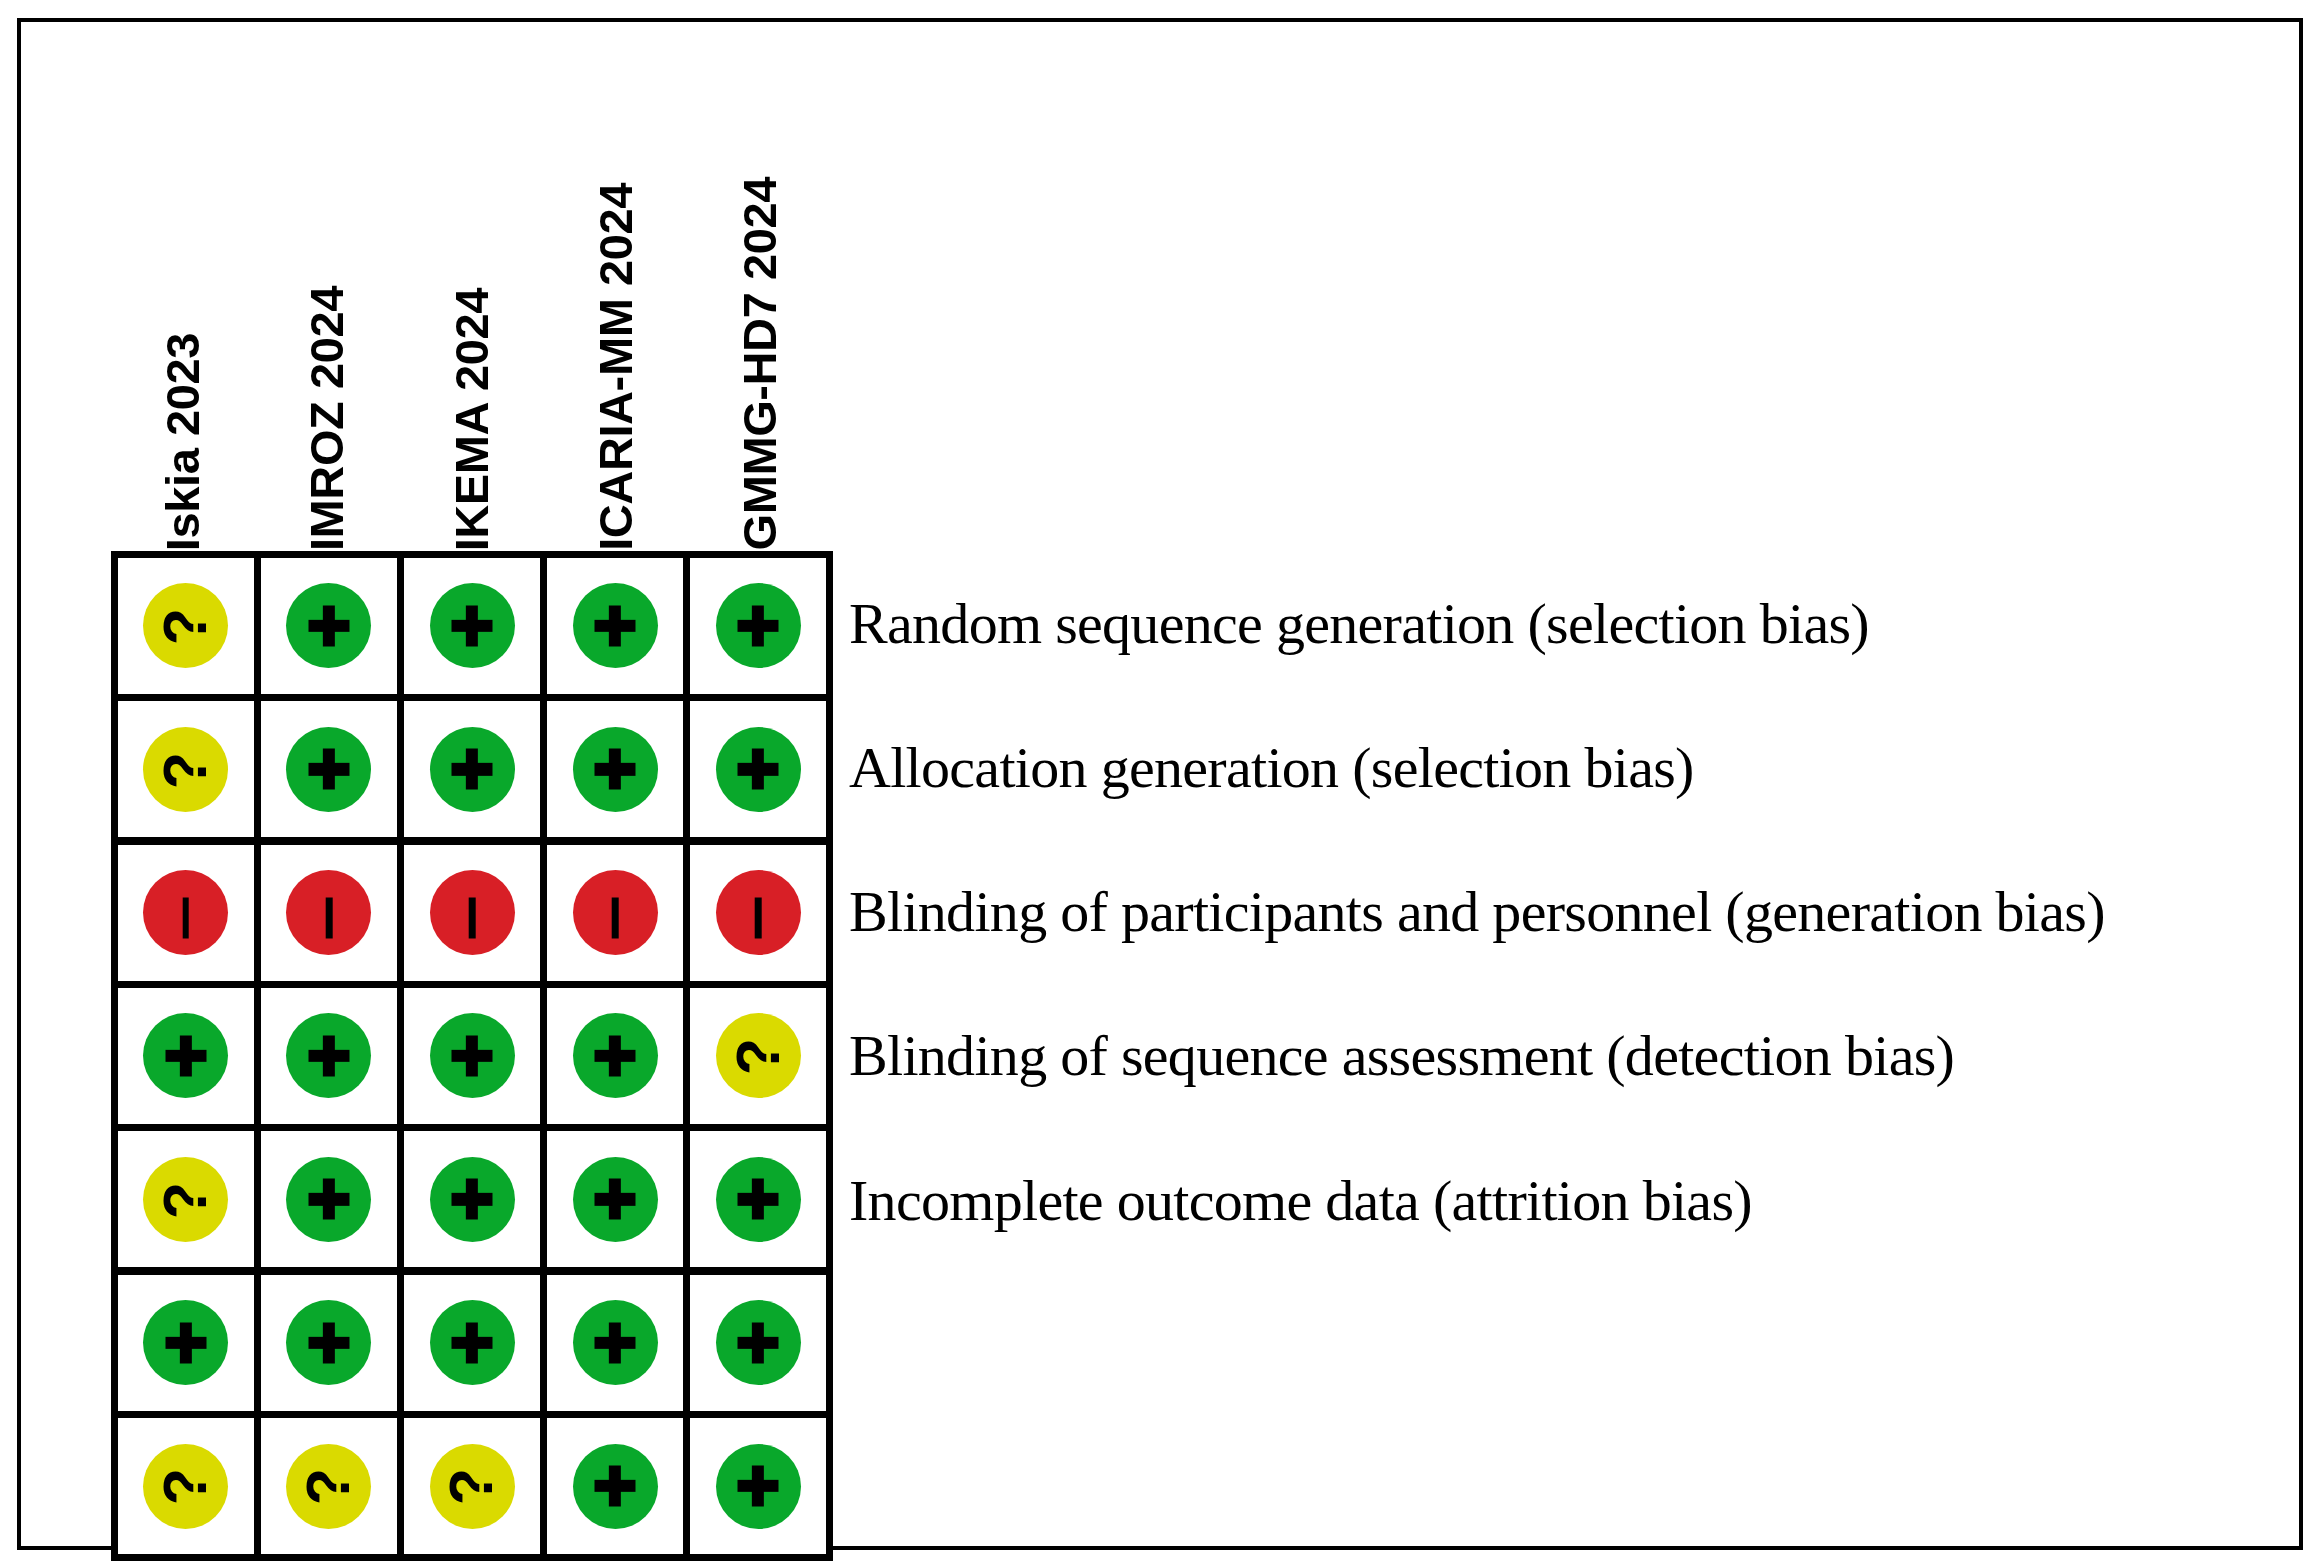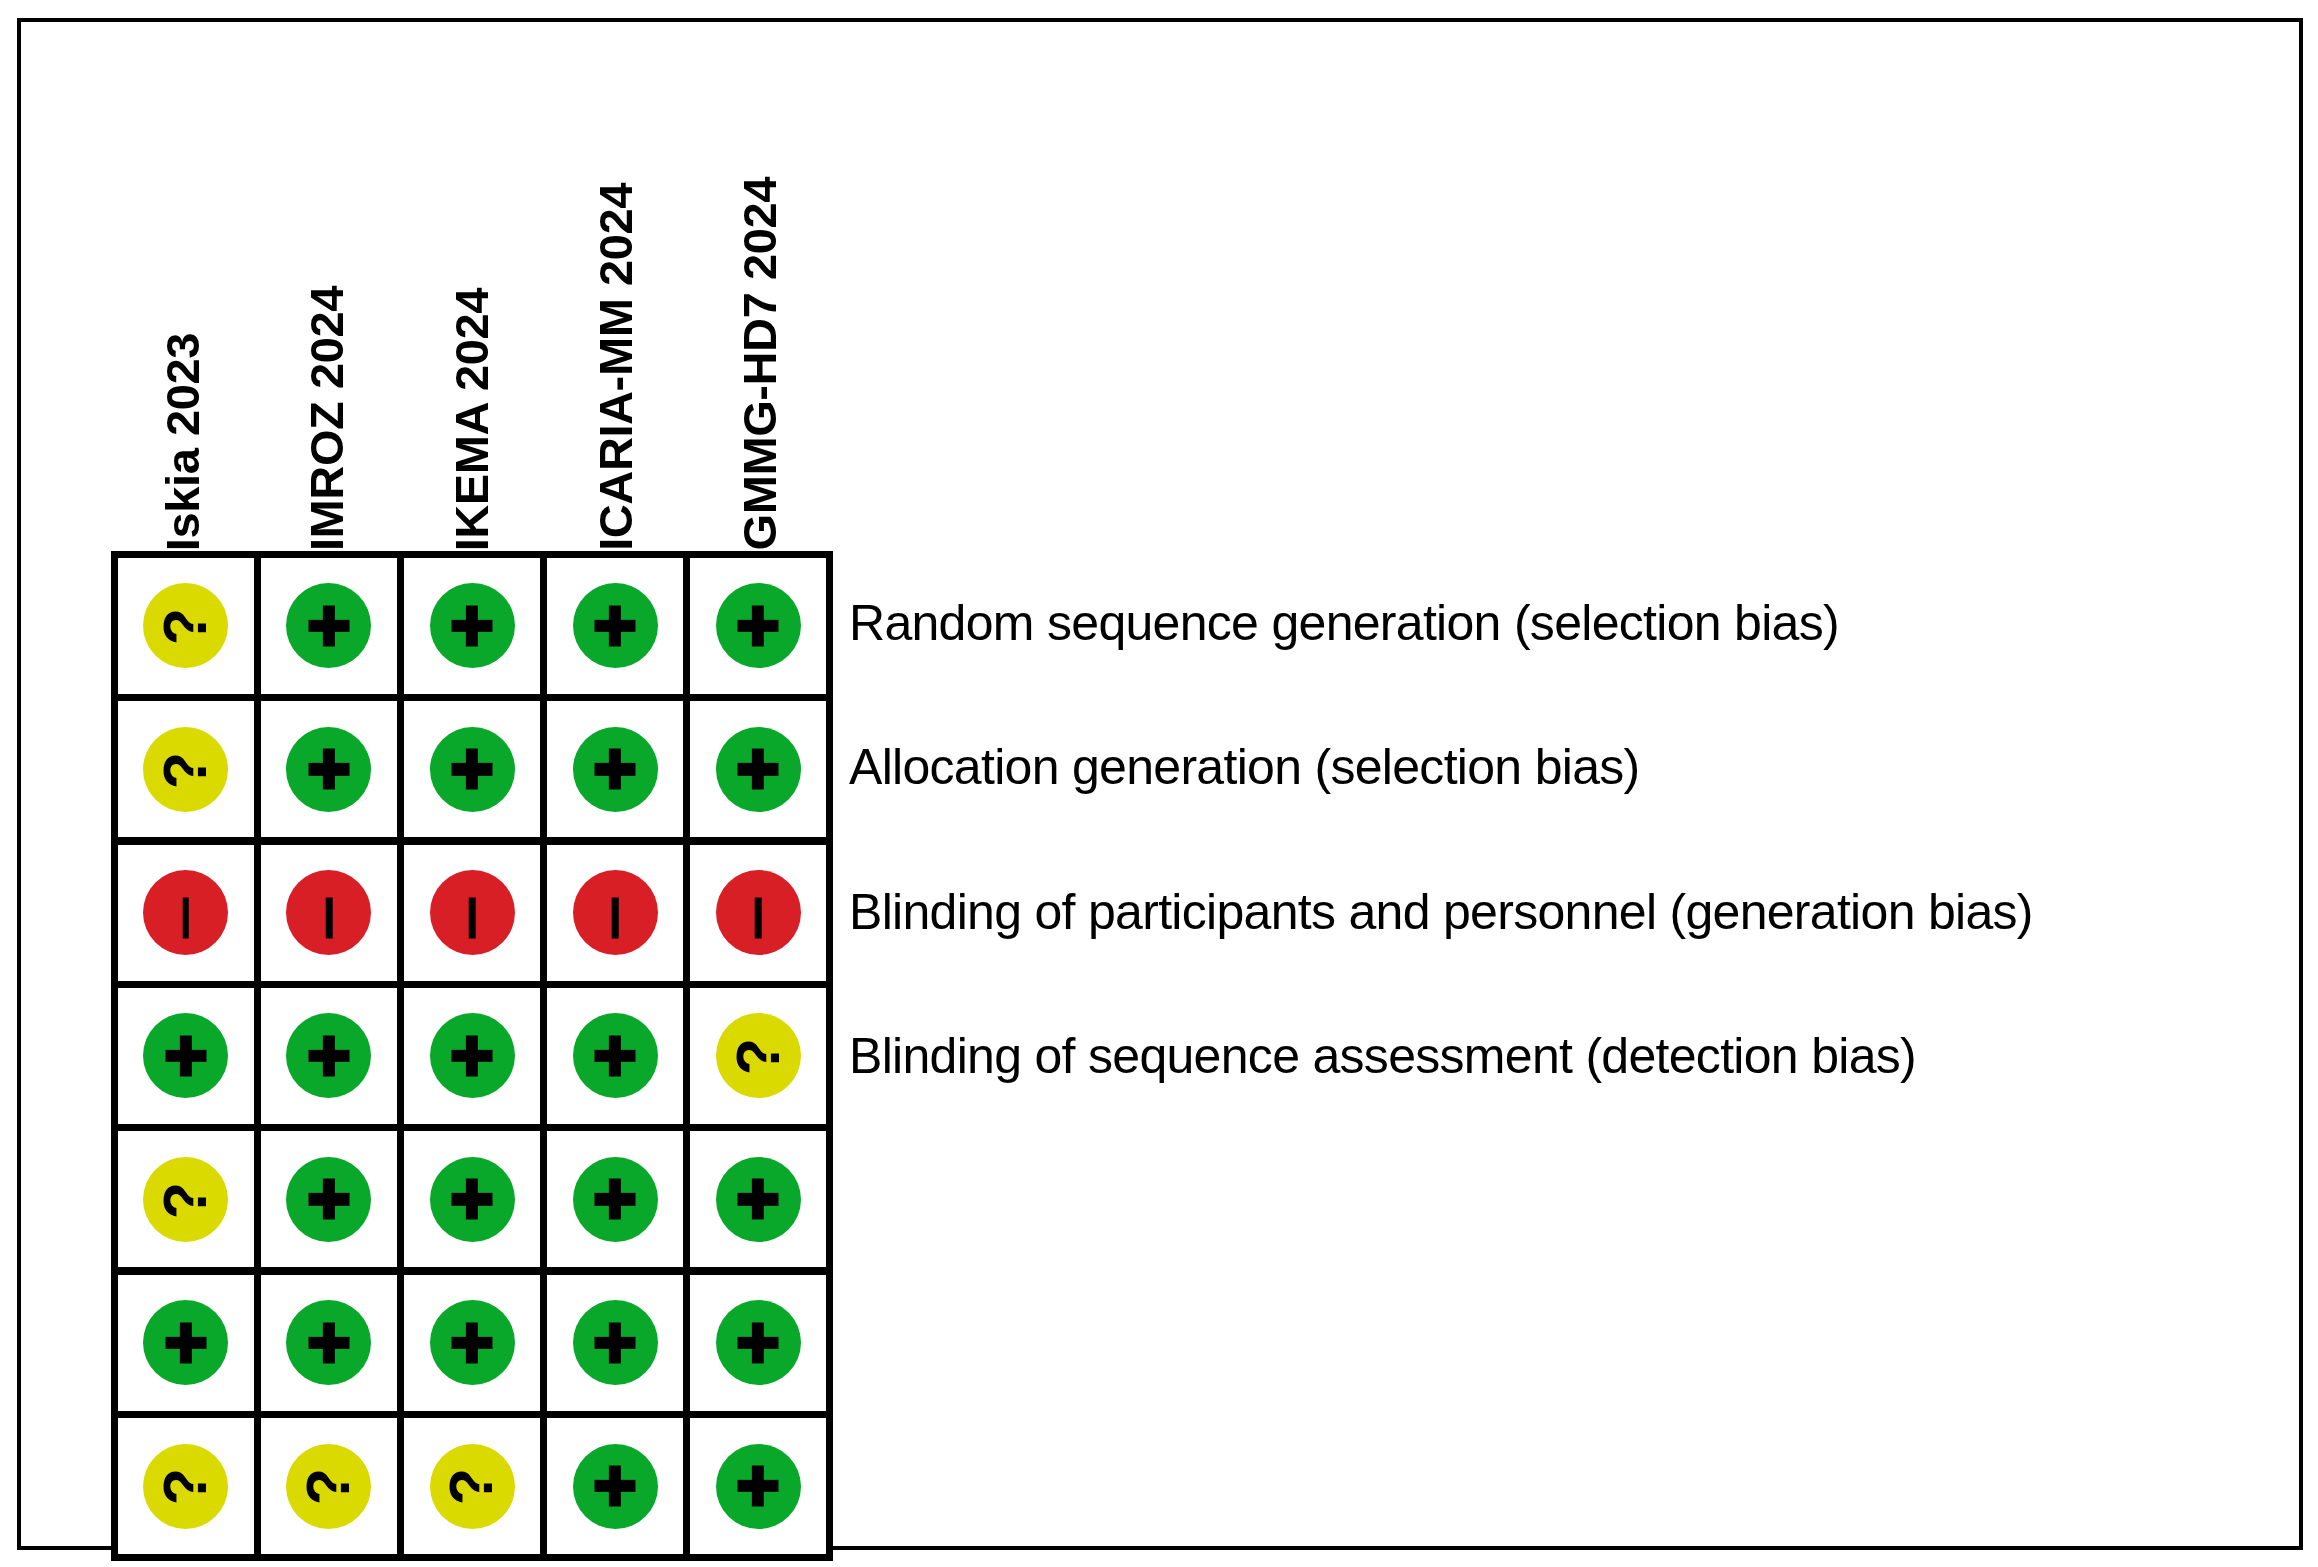--- a/index.html
+++ b/index.html
@@ -152,26 +152,26 @@
     left: 828px;
     top: 529px;
     width: 1452px;
     height: 1010px;
     display: grid;
     grid-template-rows: repeat(7, 1fr);
   }
   .row-label {
     display: flex;
     align-items: center;
-    font-size: 50px;
+    font-size: 58px;
     font-weight: 400;
     color: #000000;
     white-space: nowrap;
     letter-spacing: -0.7px;
-    font-family: Liberation Sans, sans-serif;
+    font-family: Liberation Serif, serif;
   }
 </style>
 </head>
 <body>
 
 <div id="figure-root">
 
   <div id="figure-frame">
 
     <div id="column-headers">
@@ -368,18 +368,19 @@
             <span class="glyph-plus"></span>
           </div>
         </div>
       </div>
 
     <div id="row-labels">
         <div class="row-label">Random sequence generation (selection bias)</div>
         <div class="row-label">Allocation generation (selection bias)</div>
         <div class="row-label">Blinding of participants and personnel (generation bias)</div>
         <div class="row-label">Blinding of sequence assessment (detection bias)</div>
+        <div class="row-label">Incomplete outcome data (attrition bias)</div>
       </div>
 
   </div>
 
 </div>
 
 
 </body></html>

